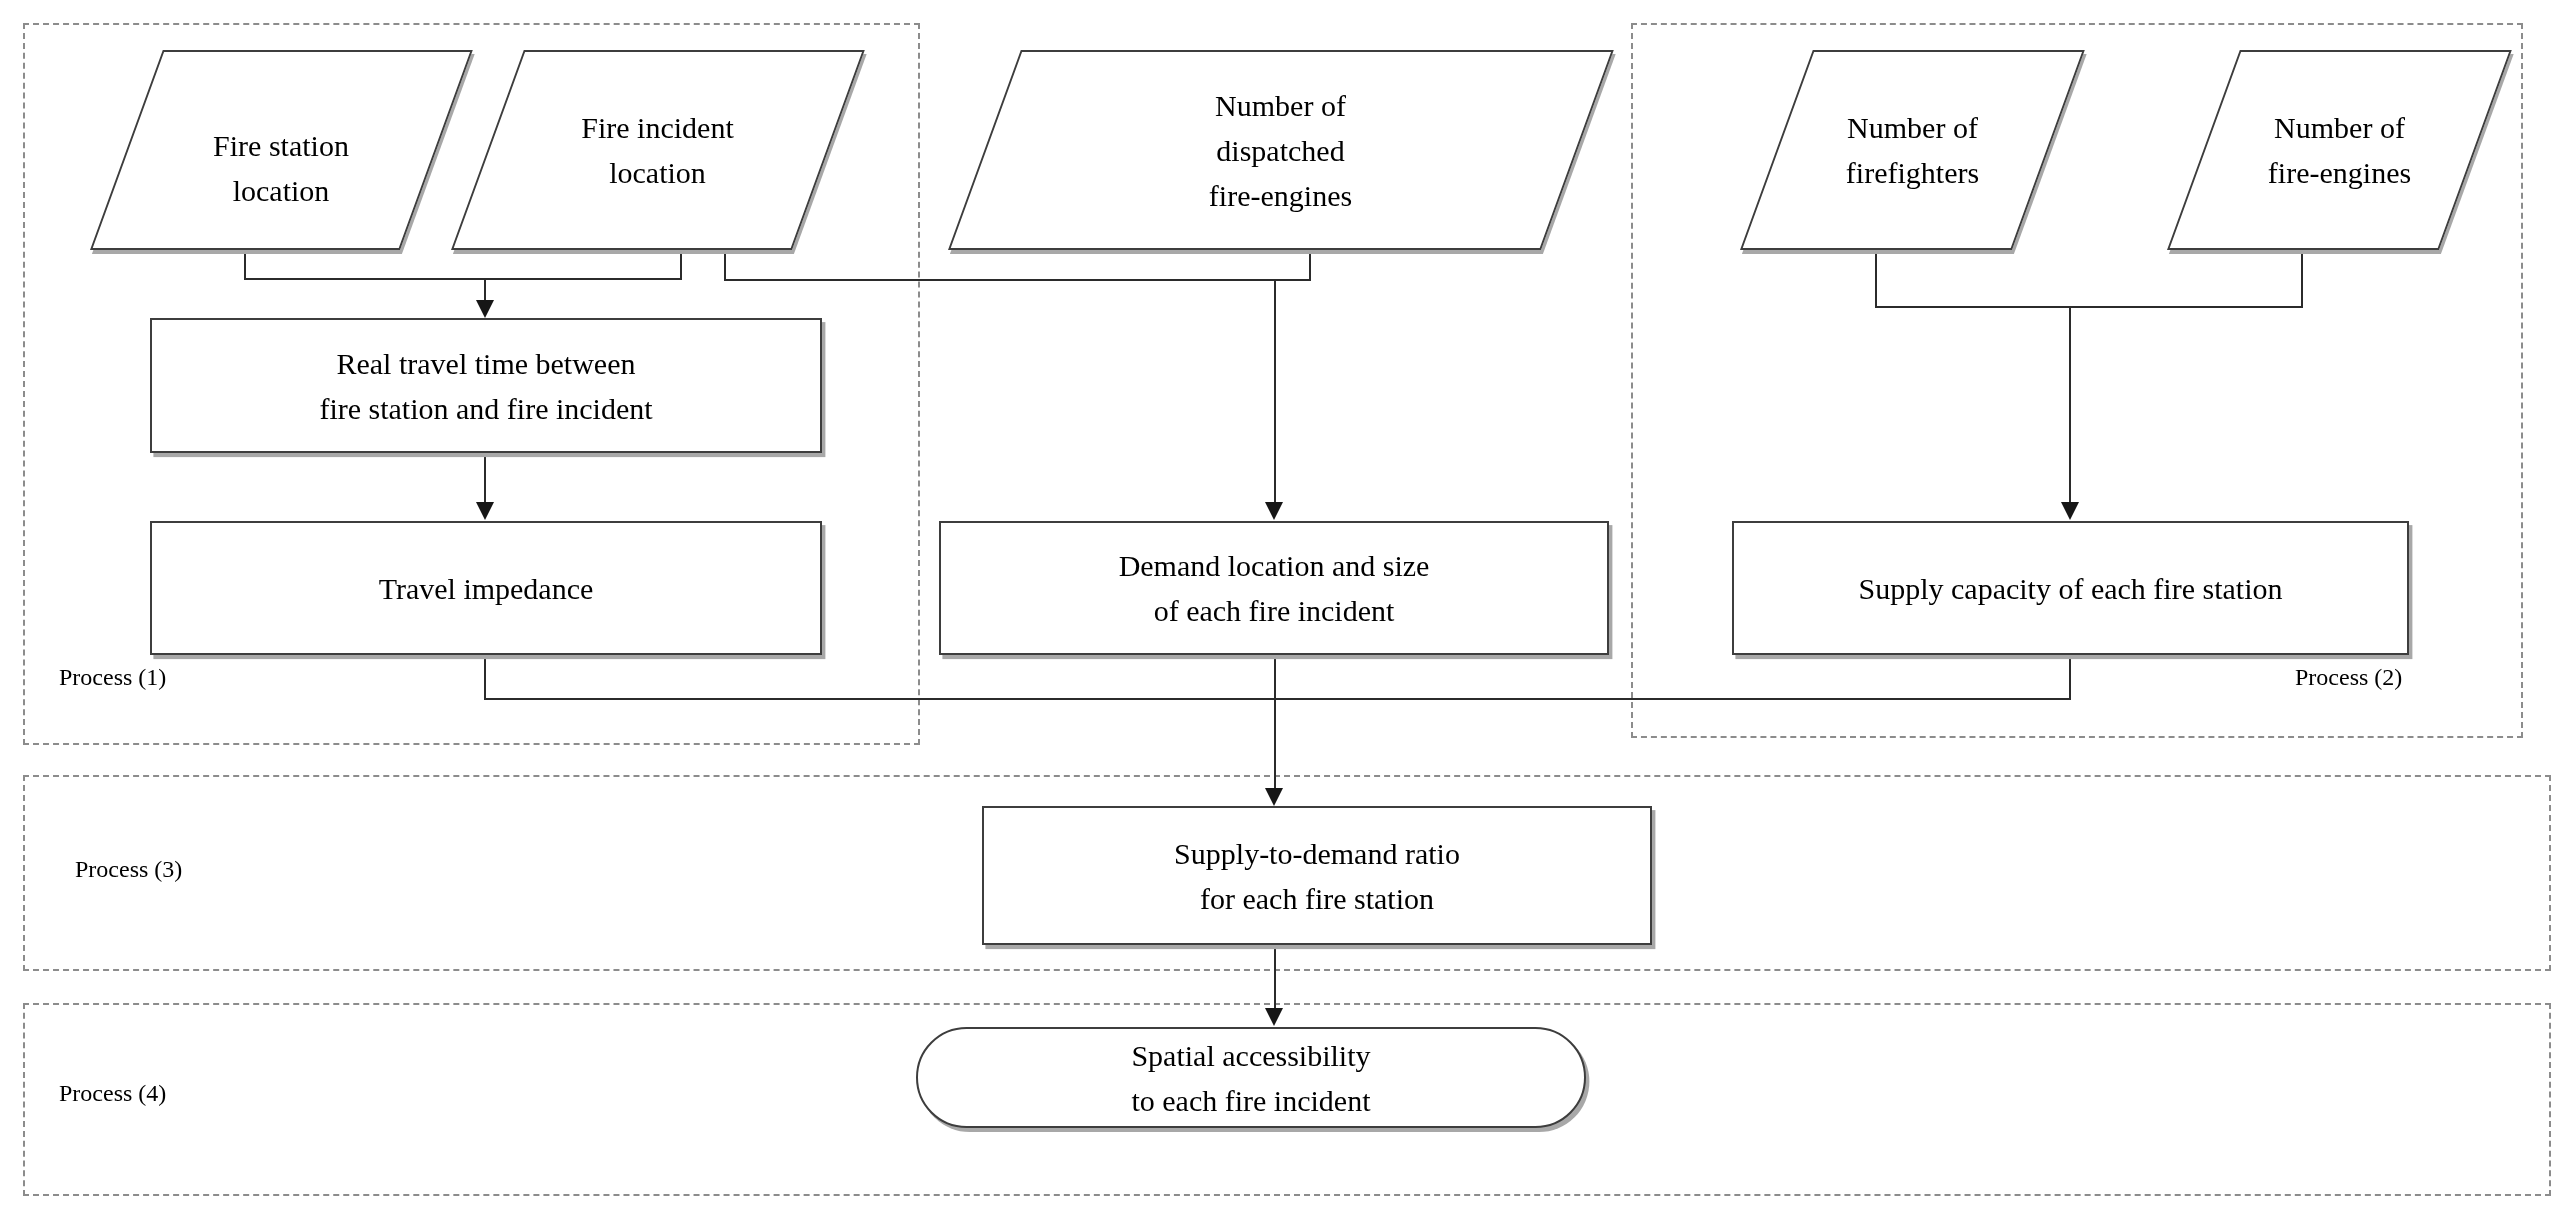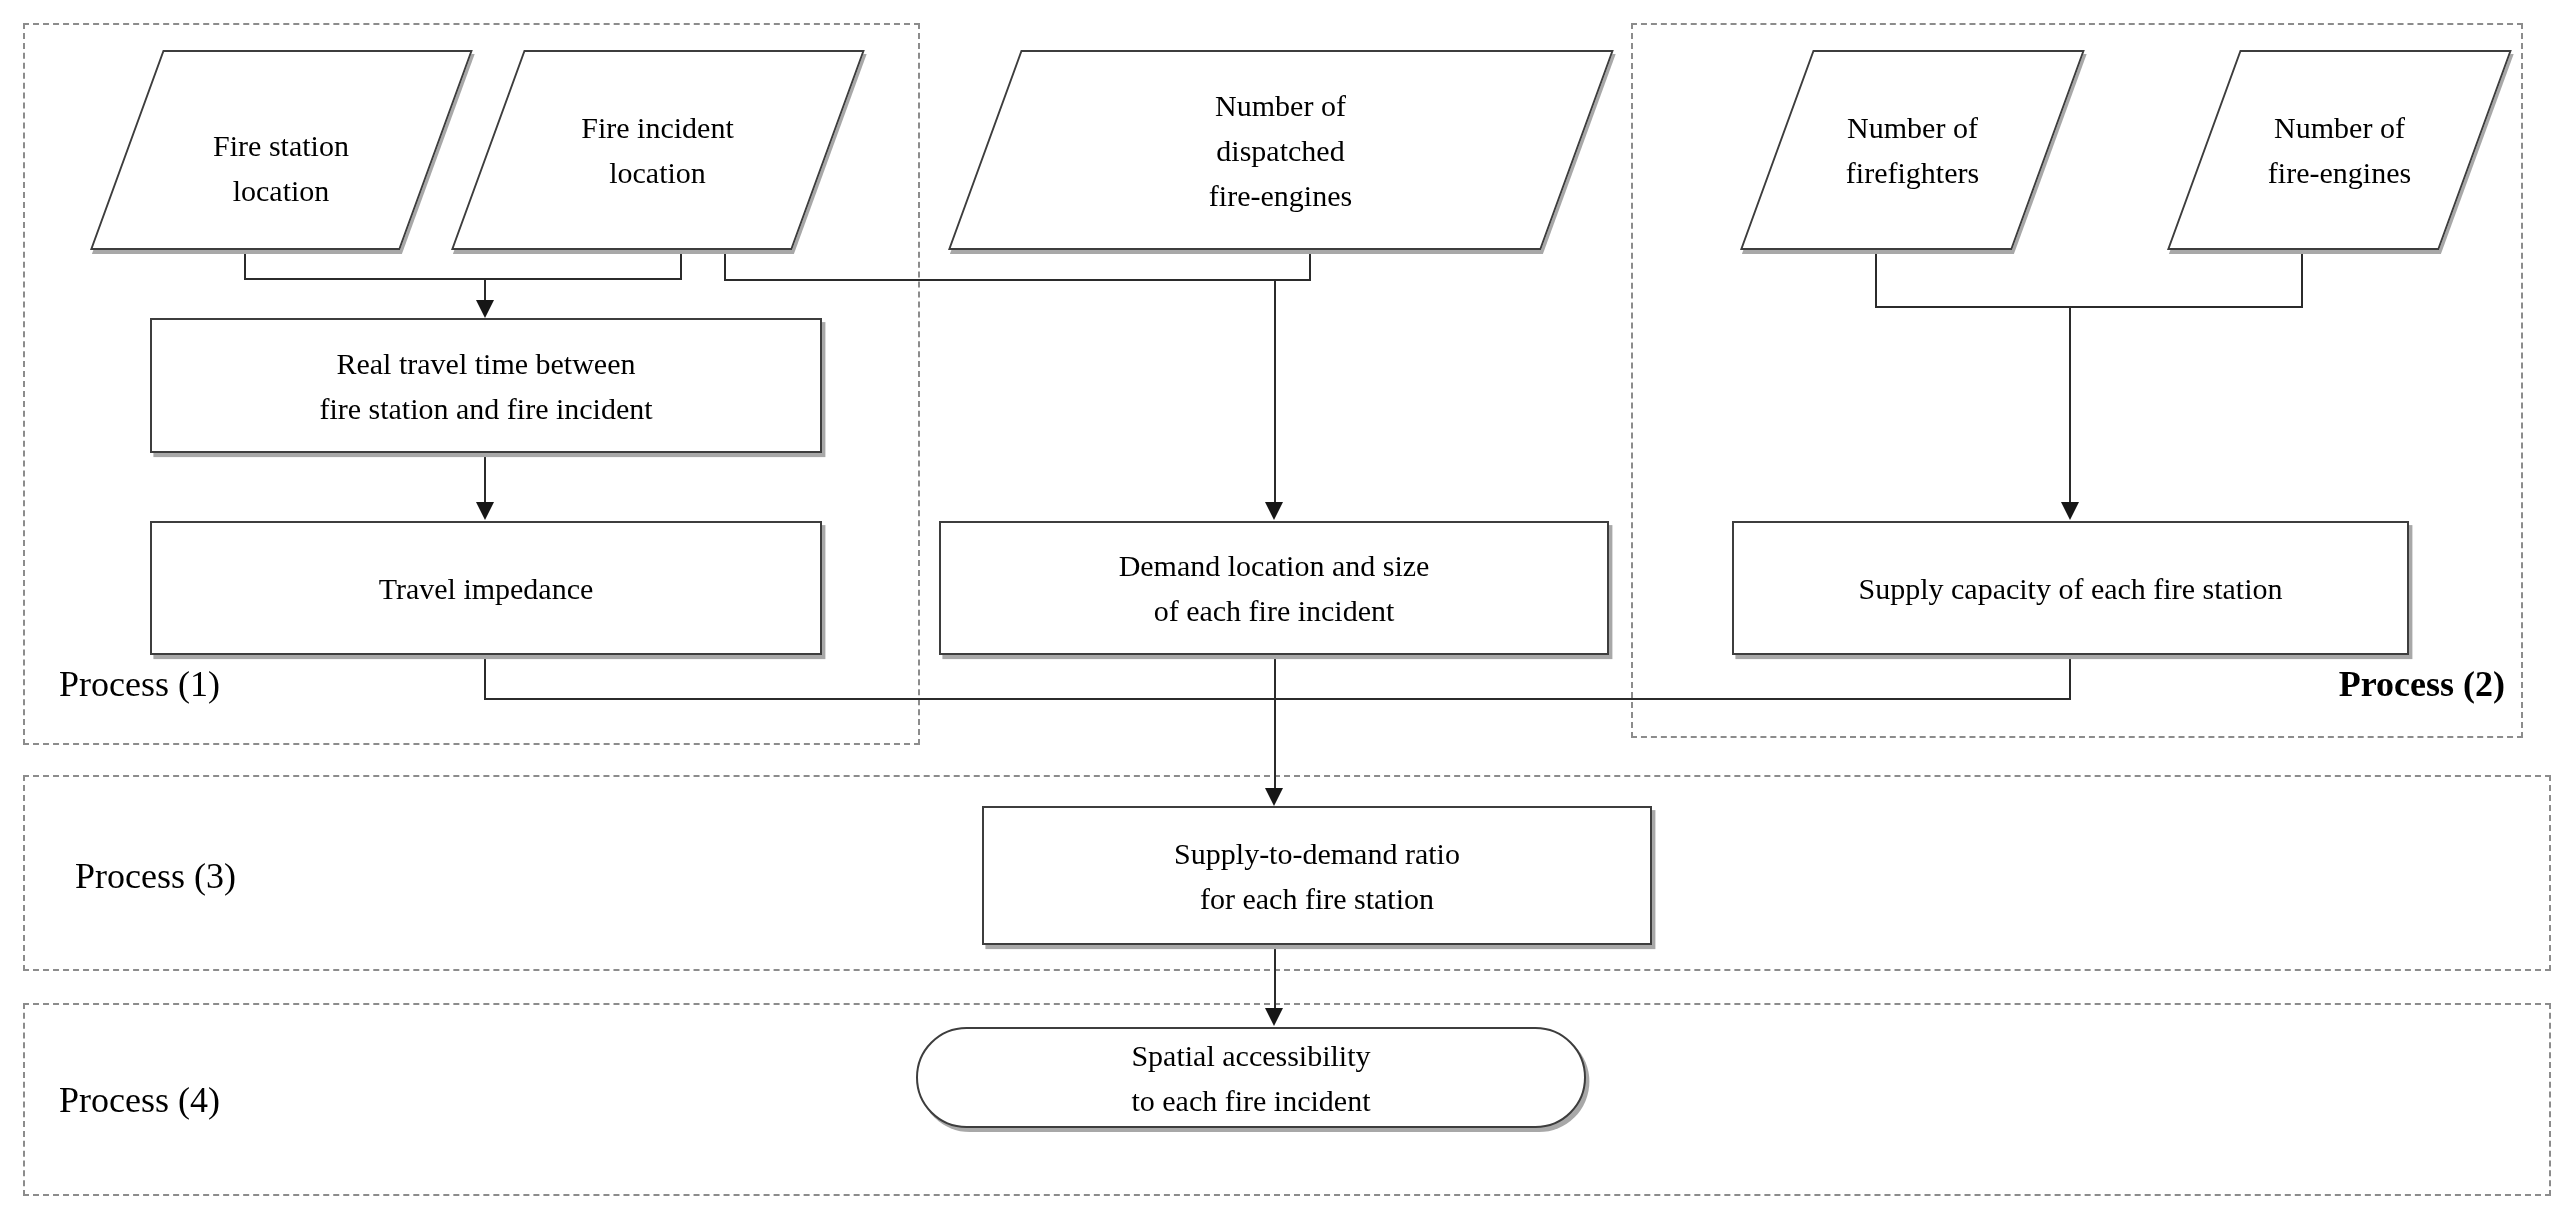--- a/index.html
+++ b/index.html
@@ -23,22 +23,22 @@
         text-align:center;font-size:30px;line-height:1.5;white-space:pre-line;z-index:4;}
 
   
   .h,.v{position:absolute;background:#2b2b2b;z-index:1;}
   .h{height:2.1px;}
   .v{width:2.1px;}
   .arrowhead{position:absolute;width:0;height:0;z-index:2;
         border-left:9px solid transparent;border-right:9px solid transparent;
         border-top:18.6px solid #161616;}
 
-  .proc-label{position:absolute;font-size:36px;line-height:1.2;z-index:3;}
-  .right{text-align:right;font-weight:bold;}
+  .proc-label{position:absolute;font-size:24px;line-height:1.2;z-index:3;}
+  .right{}
 </style>
 </head>
 <body>
 
 <div id="canvas">
 
   <div class="group" style="left:23px;top:23px;width:897px;height:722px;"></div>
   <div class="group" style="left:1631px;top:23px;width:892px;height:715px;"></div>
   <div class="group" style="left:23px;top:775px;width:2528px;height:196px;"></div>
   <div class="group" style="left:23px;top:1003px;width:2528px;height:193px;"></div>

